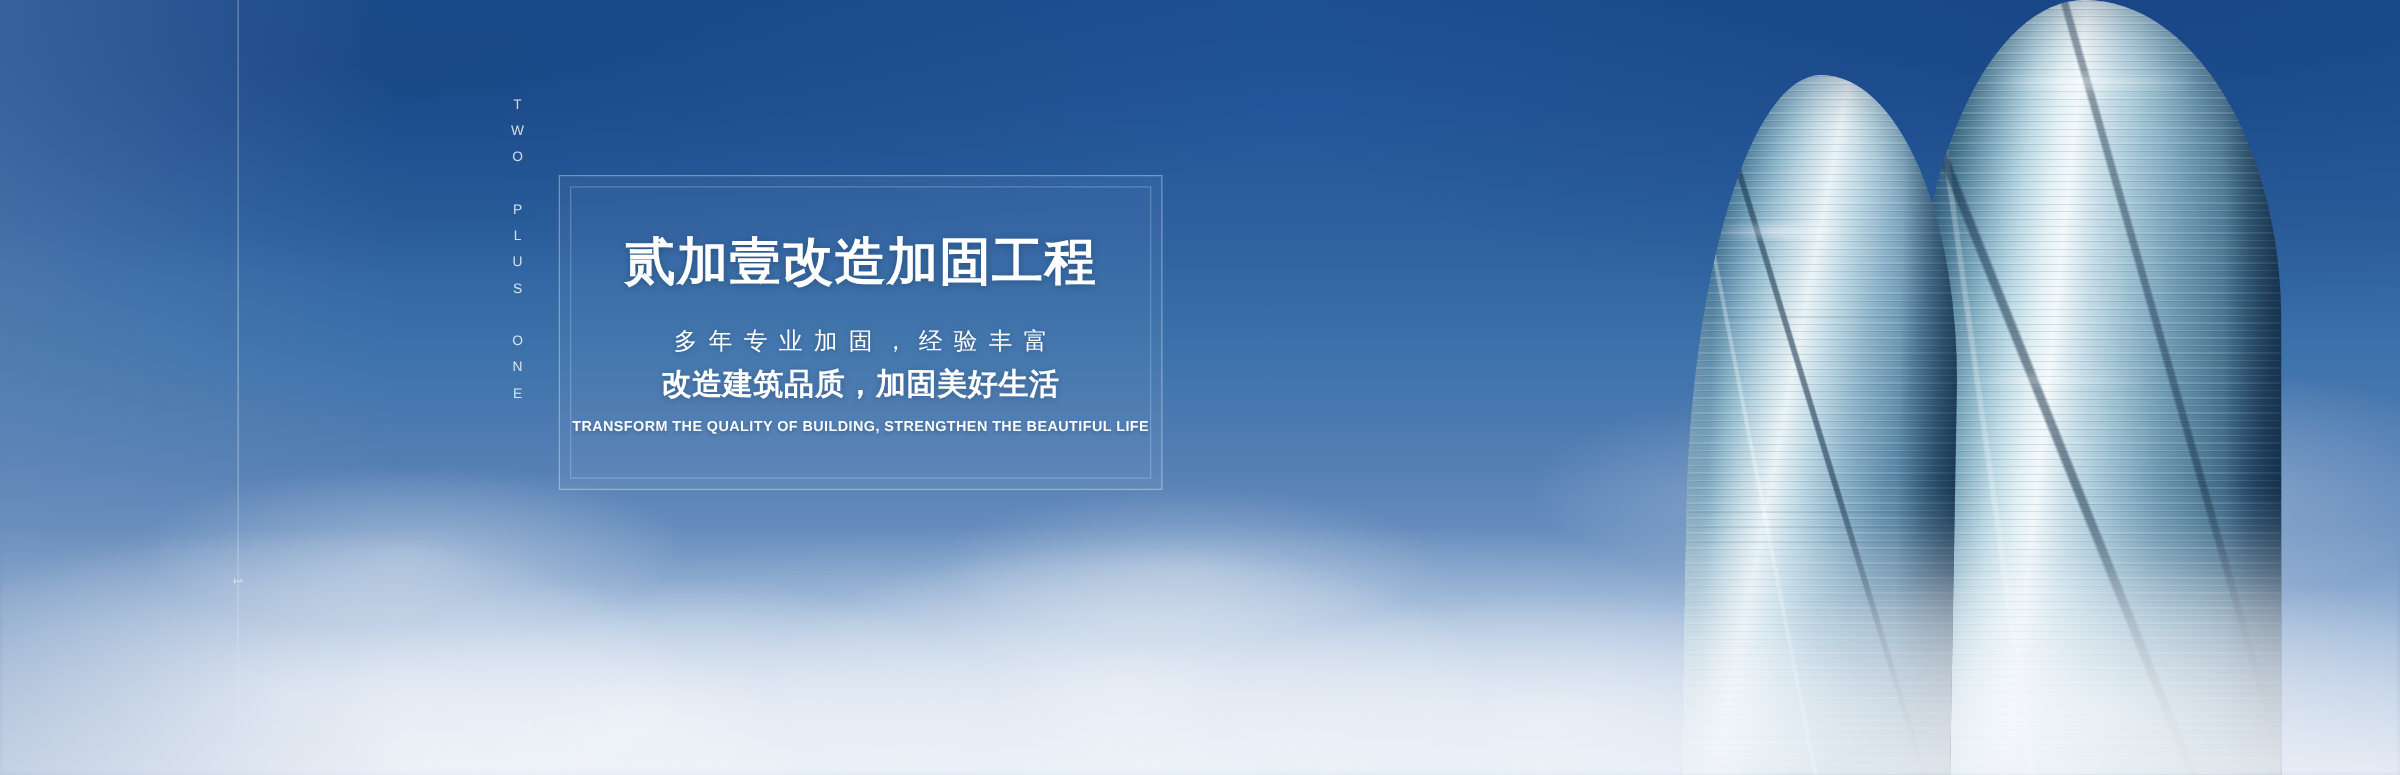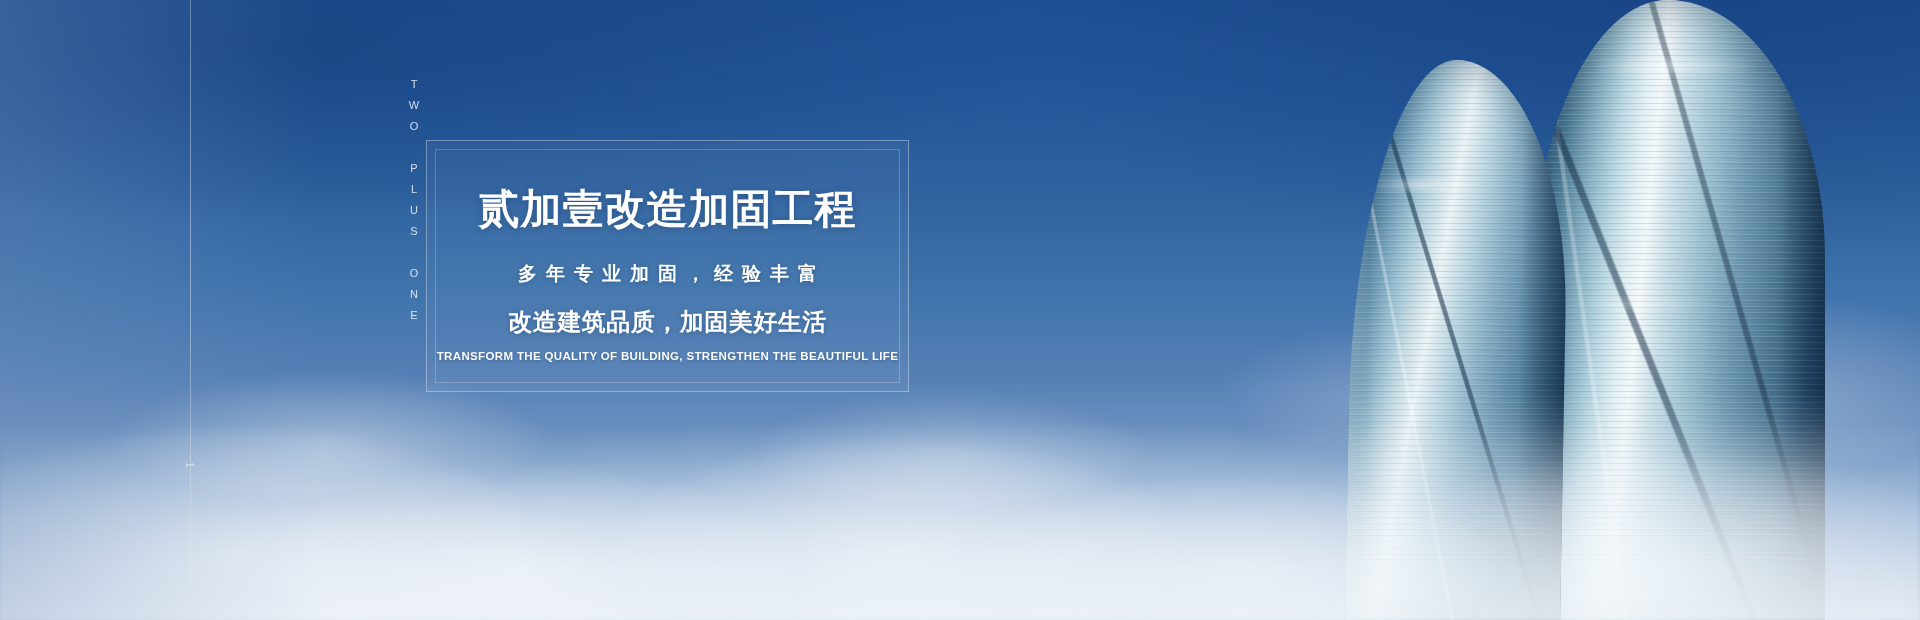--- a/index.html
+++ b/index.html
@@ -192,21 +192,21 @@
     color:rgba(255,255,255,0.55);
     font-size:10px;
     writing-mode:vertical-rl;
     text-orientation:mixed;
     letter-spacing:1px;
   }
 
   
   .panel {
     position:absolute;
-    left:426px; top:140px;
+    left:447px; top:140px;
     width:483px; height:252px;
     border:1px solid rgba(255,255,255,0.34);
     background:rgba(255,255,255,0.045);
   }
   .panel-inner {
     position:absolute;
     left:8px; top:8px; right:8px; bottom:8px;
     border:1px solid rgba(255,255,255,0.22);
   }
   .panel-content {
@@ -219,28 +219,28 @@
     margin-top:48px;
     font-size:41px;
     font-weight:700;
     letter-spacing:1px;
     line-height:1;
     text-shadow:0 1px 6px rgba(12,40,70,0.35);
   }
   .subtitle {
     margin-top:34px;
     font-size:19px;
-    font-weight:700;
+    font-weight:400;
     letter-spacing:9px;
     line-height:1;
     padding-left:9px;
     text-shadow:0 1px 4px rgba(12,40,70,0.30);
   }
   .slogan {
-    margin-top:27px;
+    margin-top:13px;
     font-size:24px;
     font-weight:700;
     letter-spacing:0.5px;
     line-height:1;
     text-shadow:0 1px 5px rgba(12,40,70,0.32);
   }
   .tagline {
     margin-top:17px;
     font-size:11.5px;
     font-weight:700;

